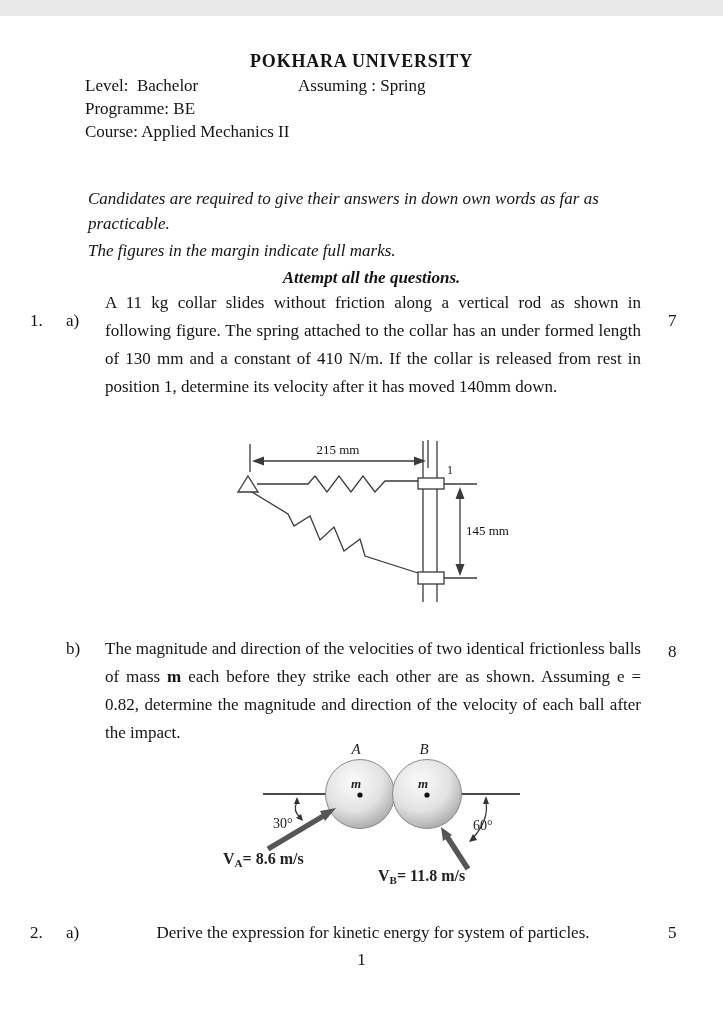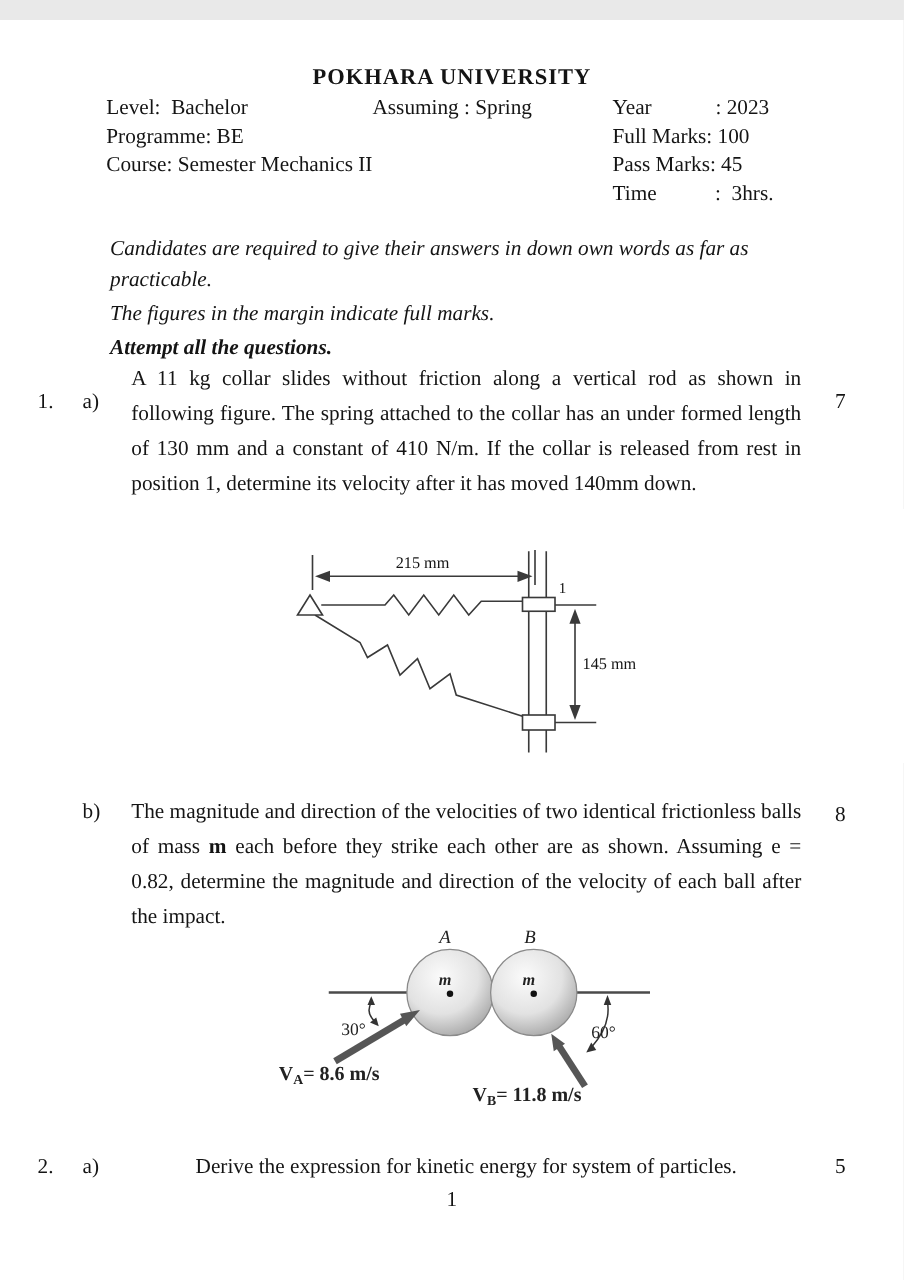--- a/index.html
+++ b/index.html
@@ -15,21 +15,21 @@
     font-size:18px; font-weight:bold; letter-spacing:0.8px;
   }
 
   .meta { font-size:17px; line-height:23px; white-space:nowrap; }
   .meta-left  { top:58px; left:85px;  }
   .meta-mid   { top:58px; left:298px; }
   .meta-right { top:58px; left:490px; }
 
   .instructions { top:170px; left:88px; width:567px; font-size:17px; font-style:italic; line-height:25px; }
   .inst { margin-bottom:2px; }
-  .inst-bold { font-weight:bold; }
+  .inst-bold { font-weight:bold;text-align:center; }
 
   .qnum, .qletter, .qmarks { font-size:17px; line-height:28px; }
   .qtext { font-size:17px; line-height:28px; text-align:justify; }
 
   .q1a-num    { top:291px; left:30px; }
   .q1a-letter { top:291px; left:66px; }
   .q1a-text   { top:273px; left:105px; width:536px; }
   .q1a-marks  { top:291px; left:668px; }
 
   .q1b-letter { top:619px; left:66px; }
@@ -51,33 +51,27 @@
 </head>
 <body>
 
 <div class="page">
 
   <div class="abs title">POKHARA UNIVERSITY</div>
 
   <div class="abs meta meta-left">
     <div>Level:&nbsp; Bachelor</div>
     <div>Programme: BE</div>
-    <div>Course: Semester Mechanics II</div>
+    <div>Course: Applied Mechanics II</div>
   </div>
 
   <div class="abs meta meta-mid">
     <div>Assuming : Spring</div>
   </div>
 
-  <div class="abs meta meta-right">
-    <div>Year&nbsp;&nbsp;&nbsp;&nbsp;&nbsp;&nbsp;&nbsp;&nbsp;&nbsp;&nbsp;&nbsp;&nbsp;: 2023</div>
-    <div>Full Marks: 100</div>
-    <div>Pass Marks: 45</div>
-    <div>Time&nbsp;&nbsp;&nbsp;&nbsp;&nbsp;&nbsp;&nbsp;&nbsp;&nbsp;&nbsp;&nbsp;:&nbsp; 3hrs.</div>
-  </div>
 
   <div class="abs instructions">
     <div class="inst">Candidates are required to give their answers in down own words as far as practicable.</div>
     <div class="inst">The figures in the margin indicate full marks.</div>
     <div class="inst inst-bold">Attempt all the questions.</div>
   </div>
 
   <div class="abs qnum q1a-num">1.</div>
   <div class="abs qletter q1a-letter">a)</div>
   <div class="abs qtext q1a-text">A 11 kg collar slides without friction along a vertical rod as shown in following figure. The spring attached to the collar has an under formed length of 130 mm and a constant of 410 N/m. If the collar is released from rest in position 1, determine its velocity after it has moved 140mm down.</div>

